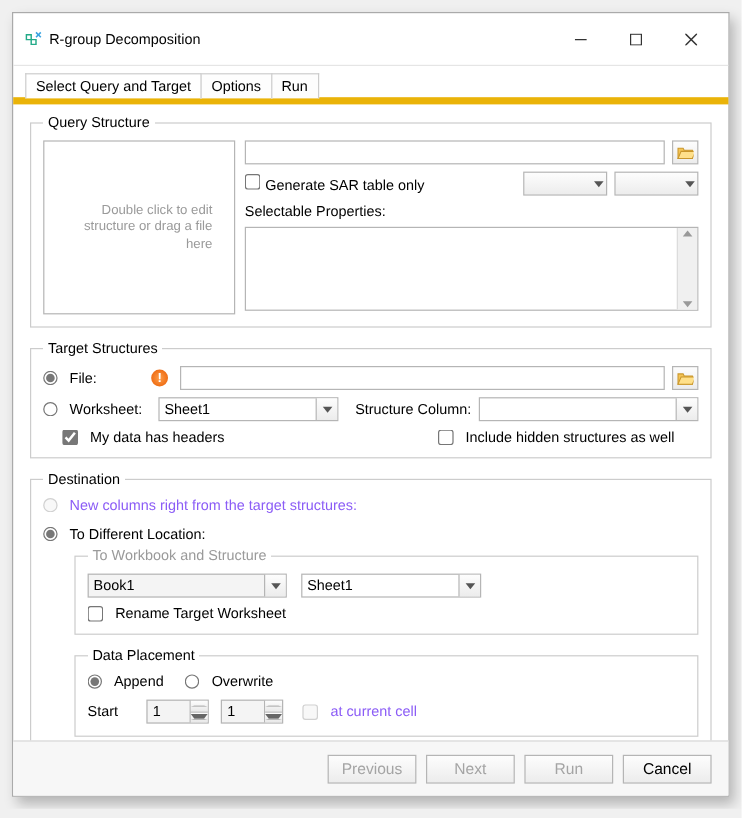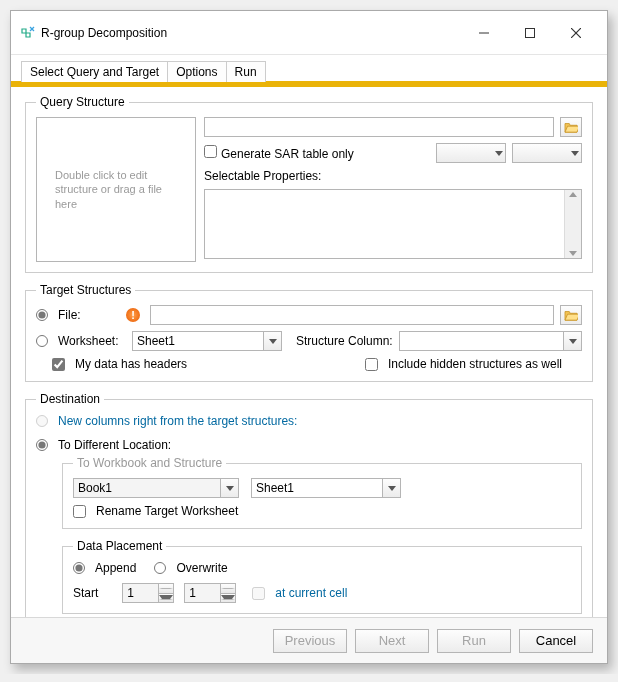--- a/index.html
+++ b/index.html
@@ -12,30 +12,30 @@
 .win-btn{width:46px;height:30px;display:flex;align-items:center;justify-content:center;color:#333}
 .win-btn svg{width:10px;height:10px}
 .tabs{display:flex;padding:5px 28px 0 10px;border-bottom:6px solid #eab308}
 .tab{padding:3px 8px;border:1px solid #ccc;border-bottom:none;background:#fdfdfd;margin-right:-1px;position:relative;top:1px}
 .tab.active{background:#fff;z-index:2}
 .content{padding:8px 14px}
 fieldset{border:1px solid #ccc;margin-bottom:10px;padding:8px 10px 10px 10px}
 fieldset>legend{padding:0 4px;font-size:12px}
 fieldset.disabled>legend{color:#9a9a9a}
 .qs-row{display:flex;gap:8px}
-.sketch-box{width:160px;height:145px;border:1px solid #b5b5b5;background:#fff;display:flex;align-items:center;justify-content:center;text-align:left;color:#9a9a9a;font-size:11px;padding:18px;line-height:1.3}
+.sketch-box{width:160px;height:145px;border:1px solid #b5b5b5;background:#fff;display:flex;align-items:center;justify-content:center;text-align:right;color:#9a9a9a;font-size:11px;padding:18px;line-height:1.3}
 .qs-right{flex:1;display:flex;flex-direction:column;gap:6px}
 .row{display:flex;align-items:center;gap:6px}
 input.text{height:20px;border:1px solid #b5b5b5;background:#fff;padding:2px 4px;font-size:12px}
 .folder-btn{width:22px;height:20px;border:1px solid #b5b5b5;background:linear-gradient(#fdfdfd,#ececec);display:flex;align-items:center;justify-content:center}
 .folder-btn svg{width:14px;height:12px}
 input[type=checkbox]{width:13px;height:13px;margin-right:4px;accent-color:#777}
 input[type=radio]{width:12px;height:12px;margin-right:4px;accent-color:#777}
 label{font-size:12px}
-label.disabled{color:#0369a1}
+label.disabled{color:#8b5cf6}
 .mini-select{width:70px;height:20px;border:1px solid #b5b5b5;background:linear-gradient(#fdfdfd,#ececec);display:flex;align-items:center;justify-content:flex-end;padding-right:2px}
 .drop-tri{width:0;height:0;border-left:4px solid transparent;border-right:4px solid transparent;border-top:5px solid #555}
 .select{height:20px;border:1px solid #b5b5b5;background:#fff;display:flex;align-items:center;padding:0 4px;position:relative}
 .select .drop-btn{position:absolute;right:0;top:0;bottom:0;width:18px;border-left:1px solid #b5b5b5;background:linear-gradient(#fdfdfd,#ececec);display:flex;align-items:center;justify-content:center}
 .select.disabled{background:#f4f4f4;color:#9a9a9a}
 .listbox{border:1px solid #b5b5b5;background:#fff;height:70px;position:relative}
 .listbox .sb{position:absolute;right:0;top:0;bottom:0;width:17px;background:#f0f0f0;border-left:1px solid #dcdcdc;display:flex;flex-direction:column;justify-content:space-between;align-items:center;padding:2px 0}
 .sb .tri-up{width:0;height:0;border-left:4px solid transparent;border-right:4px solid transparent;border-bottom:5px solid #999}
 .sb .tri-dn{width:0;height:0;border-left:4px solid transparent;border-right:4px solid transparent;border-top:5px solid #999}
 .alert-ico{width:14px;height:14px;border-radius:50%;background:radial-gradient(#ff9e4a,#e85a00);color:#fff;font-weight:bold;font-size:11px;display:flex;align-items:center;justify-content:center;margin-right:4px}

